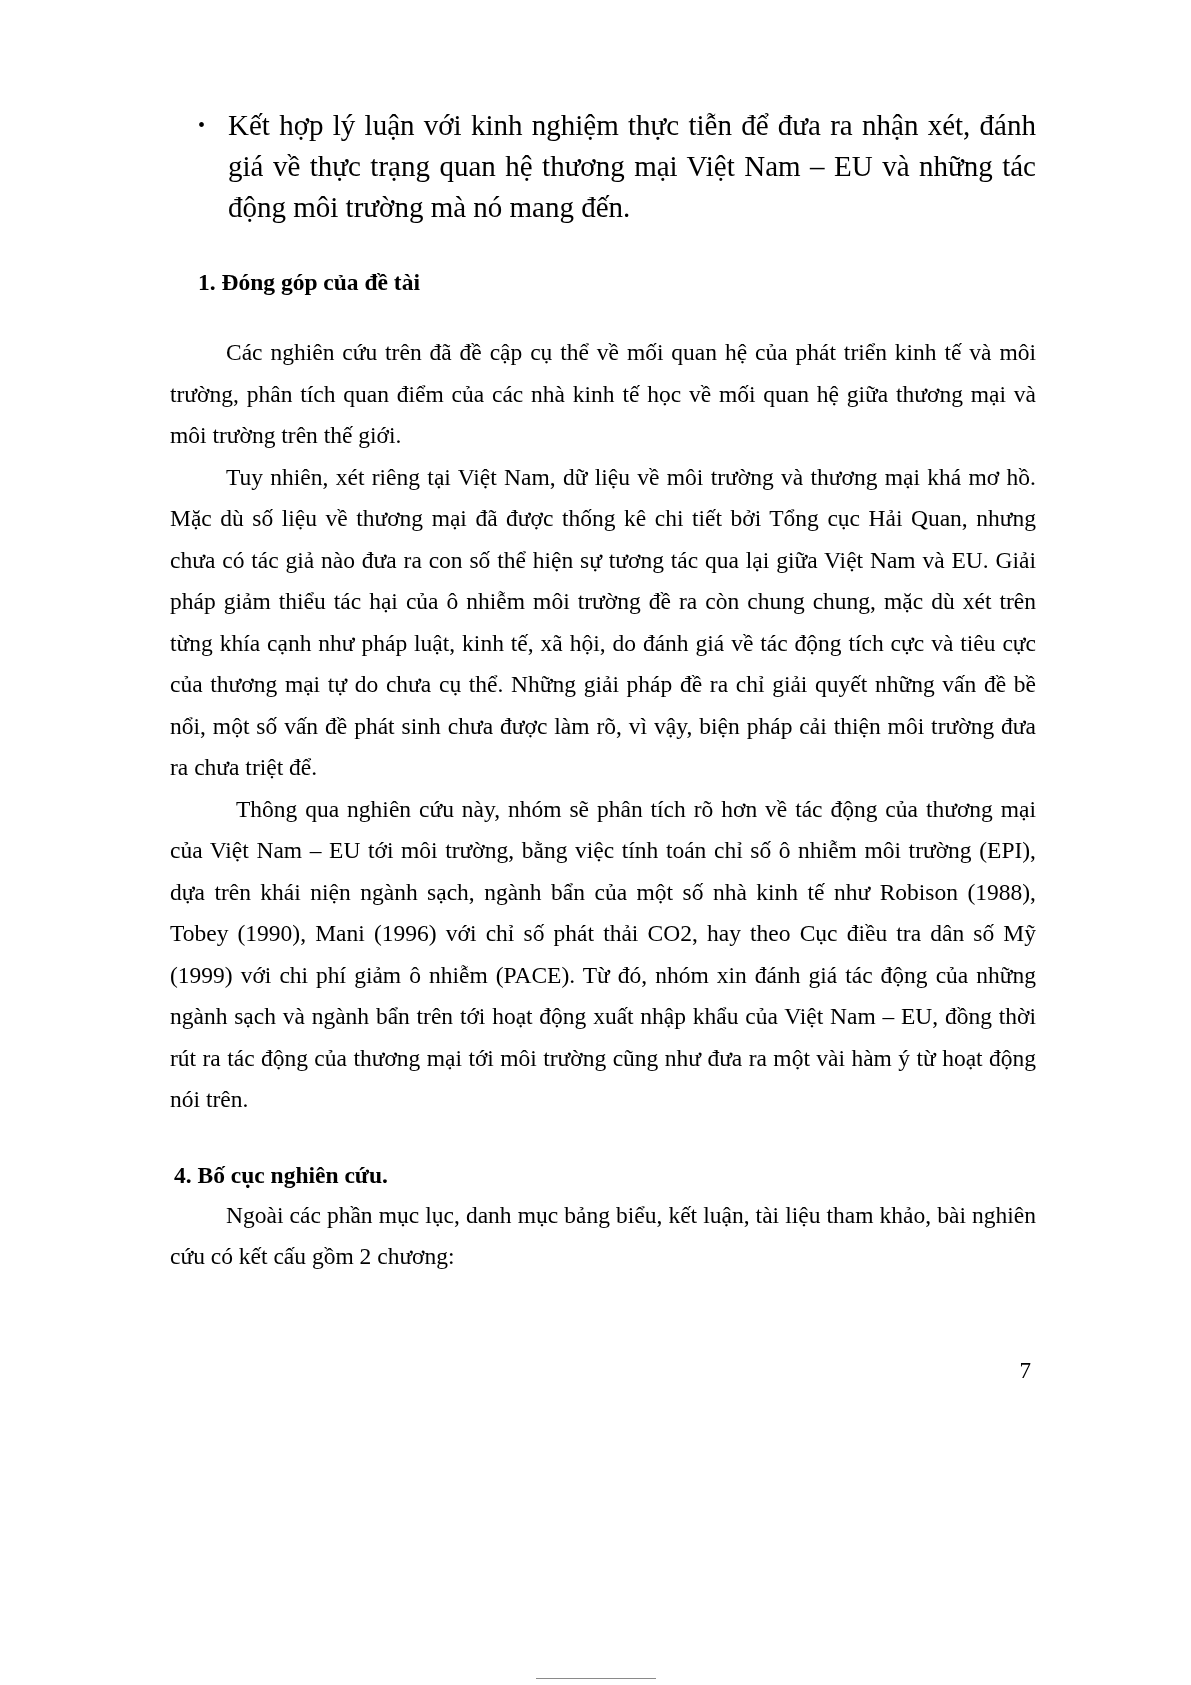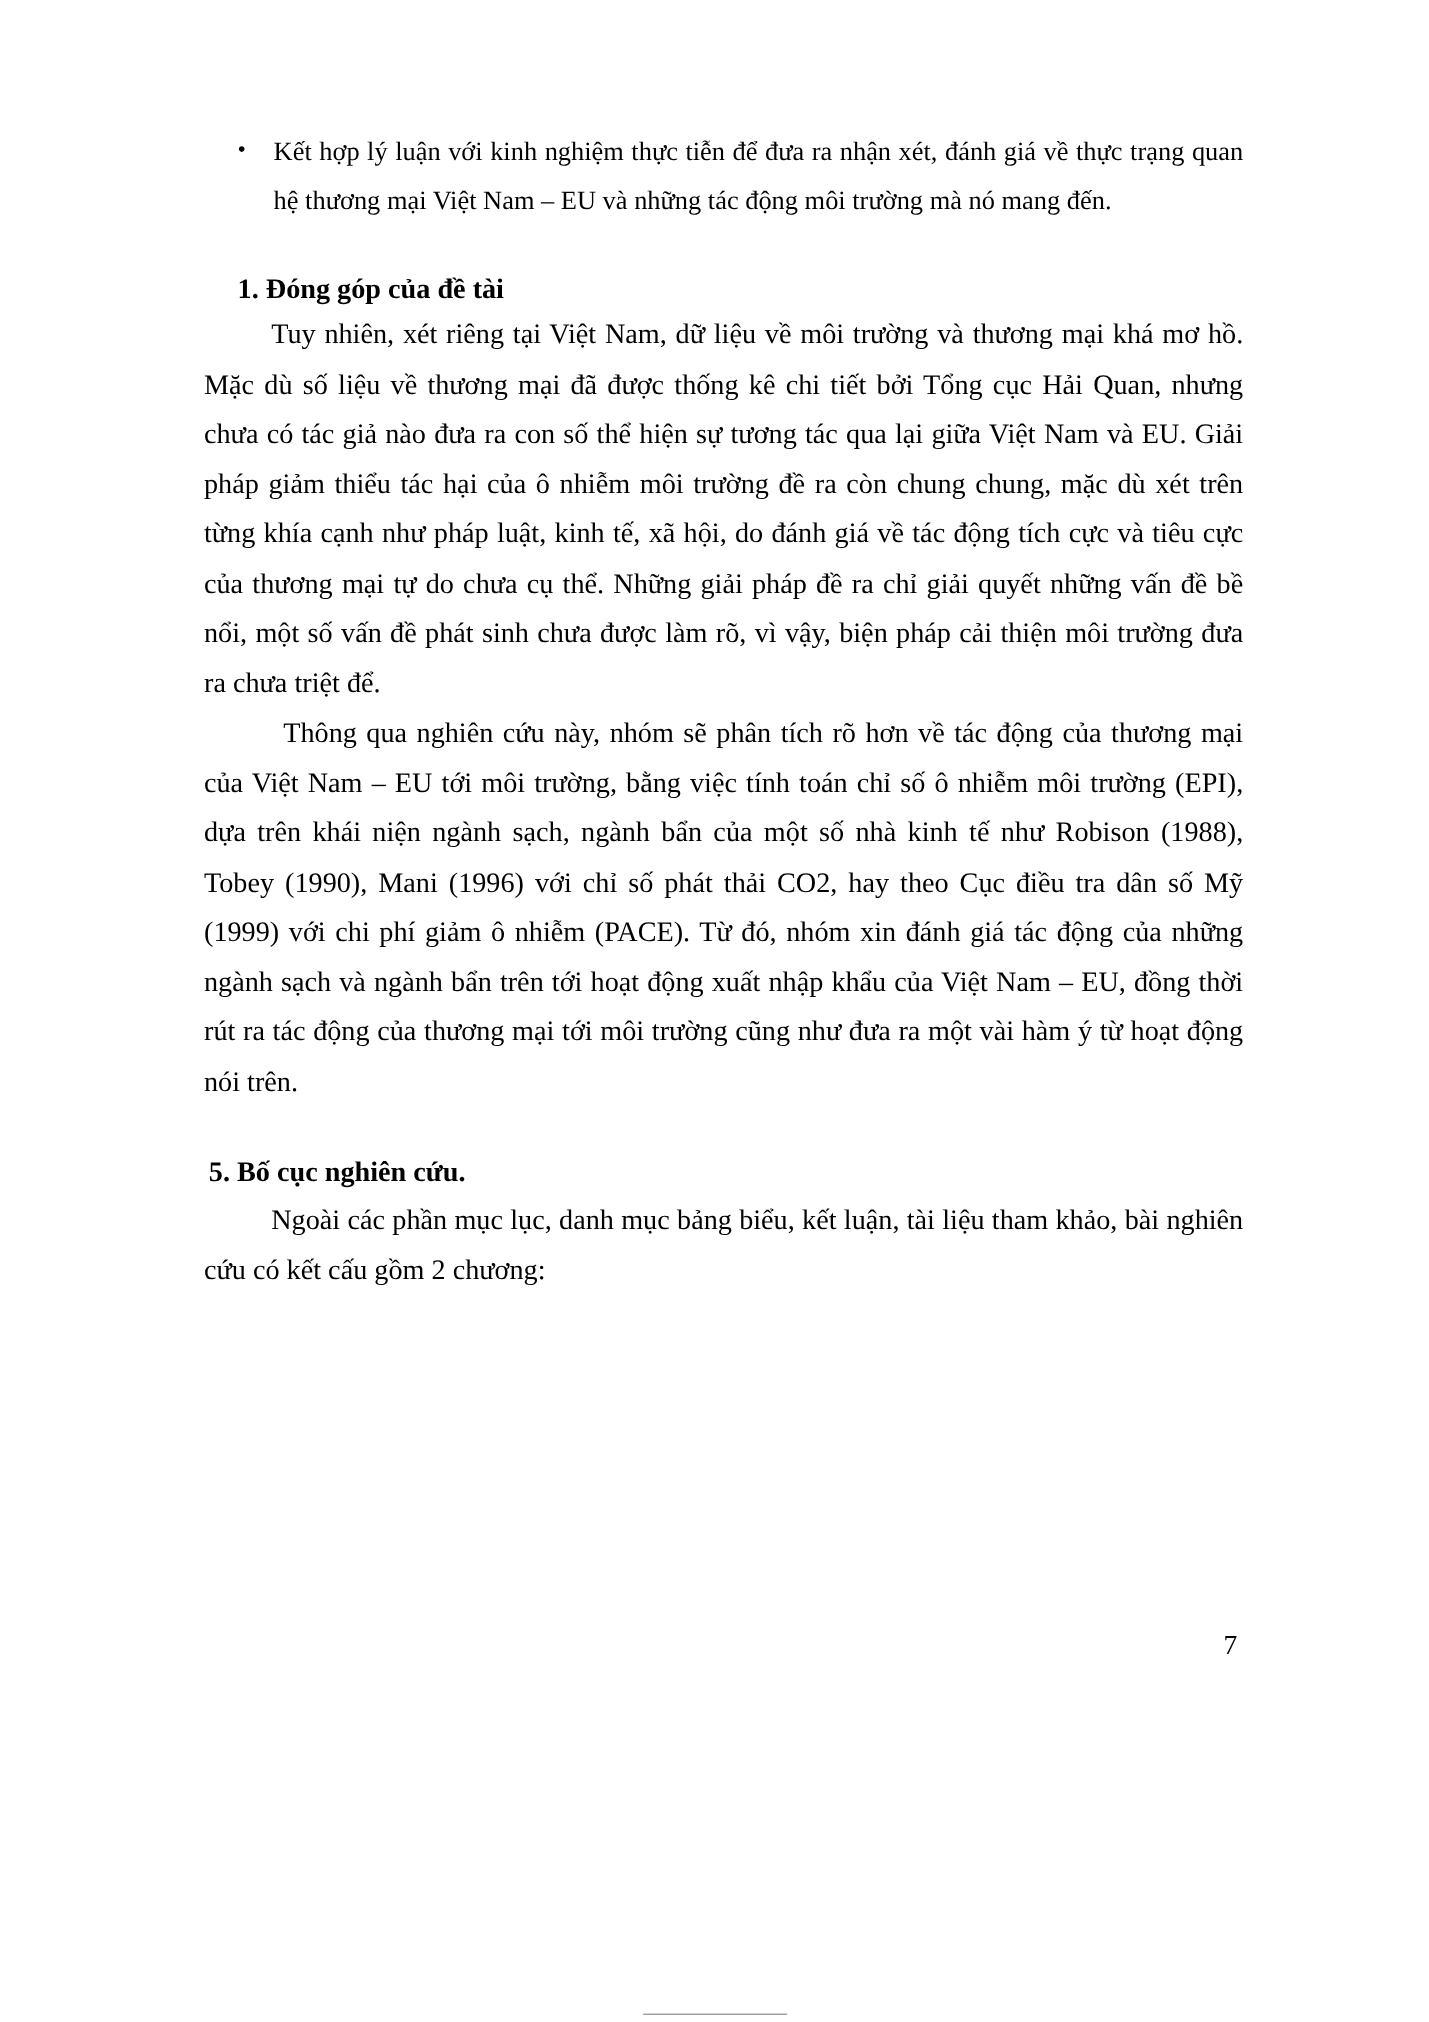--- a/index.html
+++ b/index.html
@@ -24,21 +24,21 @@
     padding: 105px 155px 40px 170px;
   }
   .bullet-list {
     list-style: none;
     margin: 0 0 0 0;
     padding: 0;
   }
   .bullet-item {
     position: relative;
     padding-left: 58px;
-    font-size: 22px;
+    font-size: 29px;
     line-height: 41px;
     text-align: justify;
     text-justify: inter-word;
     margin-bottom: 0;
   }
   .bullet-item::before {
     content: "\2022";
     position: absolute;
     left: 28px;
     top: 0;
@@ -101,28 +101,29 @@
 <body>
 
 <div class="page">
 
   <ul class="bullet-list">
     <li class="bullet-item">Kết hợp lý luận với kinh nghiệm thực tiễn để đưa ra nhận xét, đánh giá về thực trạng quan hệ thương mại Việt Nam – EU  và những tác động môi trường mà nó mang đến.</li>
   </ul>
 
   <h2 class="heading">1. Đóng góp của đề tài</h2>
 
+  <p class="para first-after-heading">Các nghiên cứu trên đã đề cập cụ thể về mối quan hệ của phát triển kinh tế và môi trường, phân tích quan điểm của các nhà kinh tế học về mối quan hệ giữa thương mại và môi trường trên thế giới.</p>
 
   <p class="para">Tuy nhiên, xét riêng tại Việt Nam, dữ liệu về môi trường và thương mại khá mơ hồ. Mặc dù số liệu về thương mại đã được thống kê chi tiết bởi Tổng cục Hải Quan, nhưng chưa có tác giả nào đưa ra con số thể hiện sự tương tác qua lại giữa Việt Nam và EU. Giải pháp giảm thiểu tác hại của ô nhiễm môi trường đề ra còn chung chung, mặc dù xét trên từng khía cạnh như pháp luật, kinh tế, xã hội, do đánh giá về tác động tích cực và tiêu cực của thương mại tự do chưa cụ thể. Những giải pháp đề ra chỉ giải quyết những vấn đề bề nổi, một số vấn đề phát sinh chưa được làm rõ, vì vậy, biện pháp cải thiện môi trường đưa ra chưa triệt để.</p>
 
   <p class="para wide-indent">Thông qua nghiên cứu này, nhóm sẽ phân tích rõ hơn về tác động của thương mại của Việt Nam – EU tới môi trường, bằng việc tính toán  chỉ số ô nhiễm môi trường (EPI), dựa trên khái niện ngành sạch, ngành bẩn của một số nhà kinh tế như Robison (1988), Tobey (1990), Mani (1996) với chỉ số phát thải CO2, hay theo Cục điều tra dân số Mỹ (1999) với chi phí giảm ô nhiễm (PACE). Từ đó, nhóm xin đánh giá tác động của những ngành sạch và ngành bẩn trên tới hoạt động xuất nhập khẩu của Việt Nam – EU, đồng thời rút ra tác động của thương mại tới môi trường cũng như đưa ra một vài hàm ý từ hoạt động nói trên.</p>
 
   <div class="gap-md"></div>
 
-  <h2 class="heading-2">5. Bố cục nghiên cứu.</h2>
+  <h2 class="heading-2">4. Bố cục nghiên cứu.</h2>
 
   <p class="para justify-last-left">Ngoài các phần mục lục, danh mục bảng biểu, kết luận, tài liệu tham khảo, bài nghiên cứu có kết cấu gồm 2 chương:</p>
 
 
 </div>
 
 <div class="page-number">7</div>
 <div class="footer-rule"></div>
 
 </body></html>

